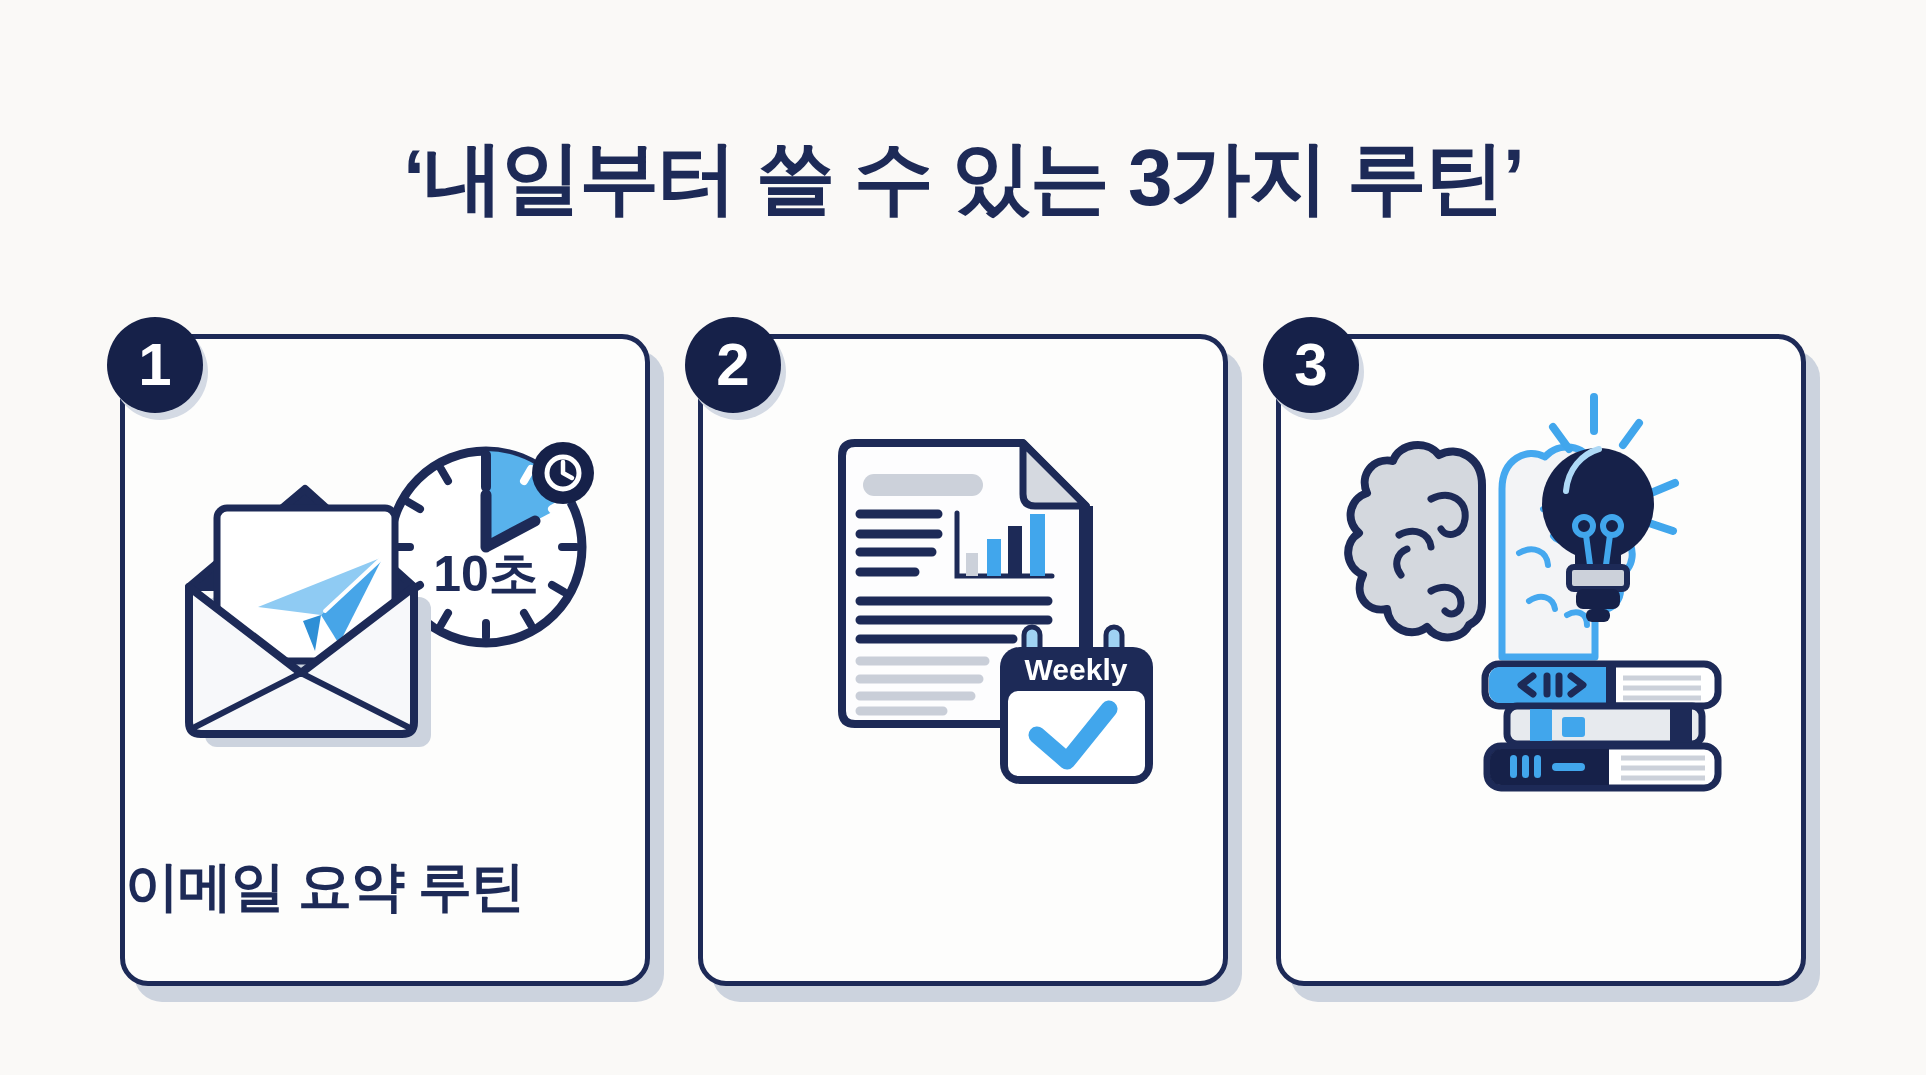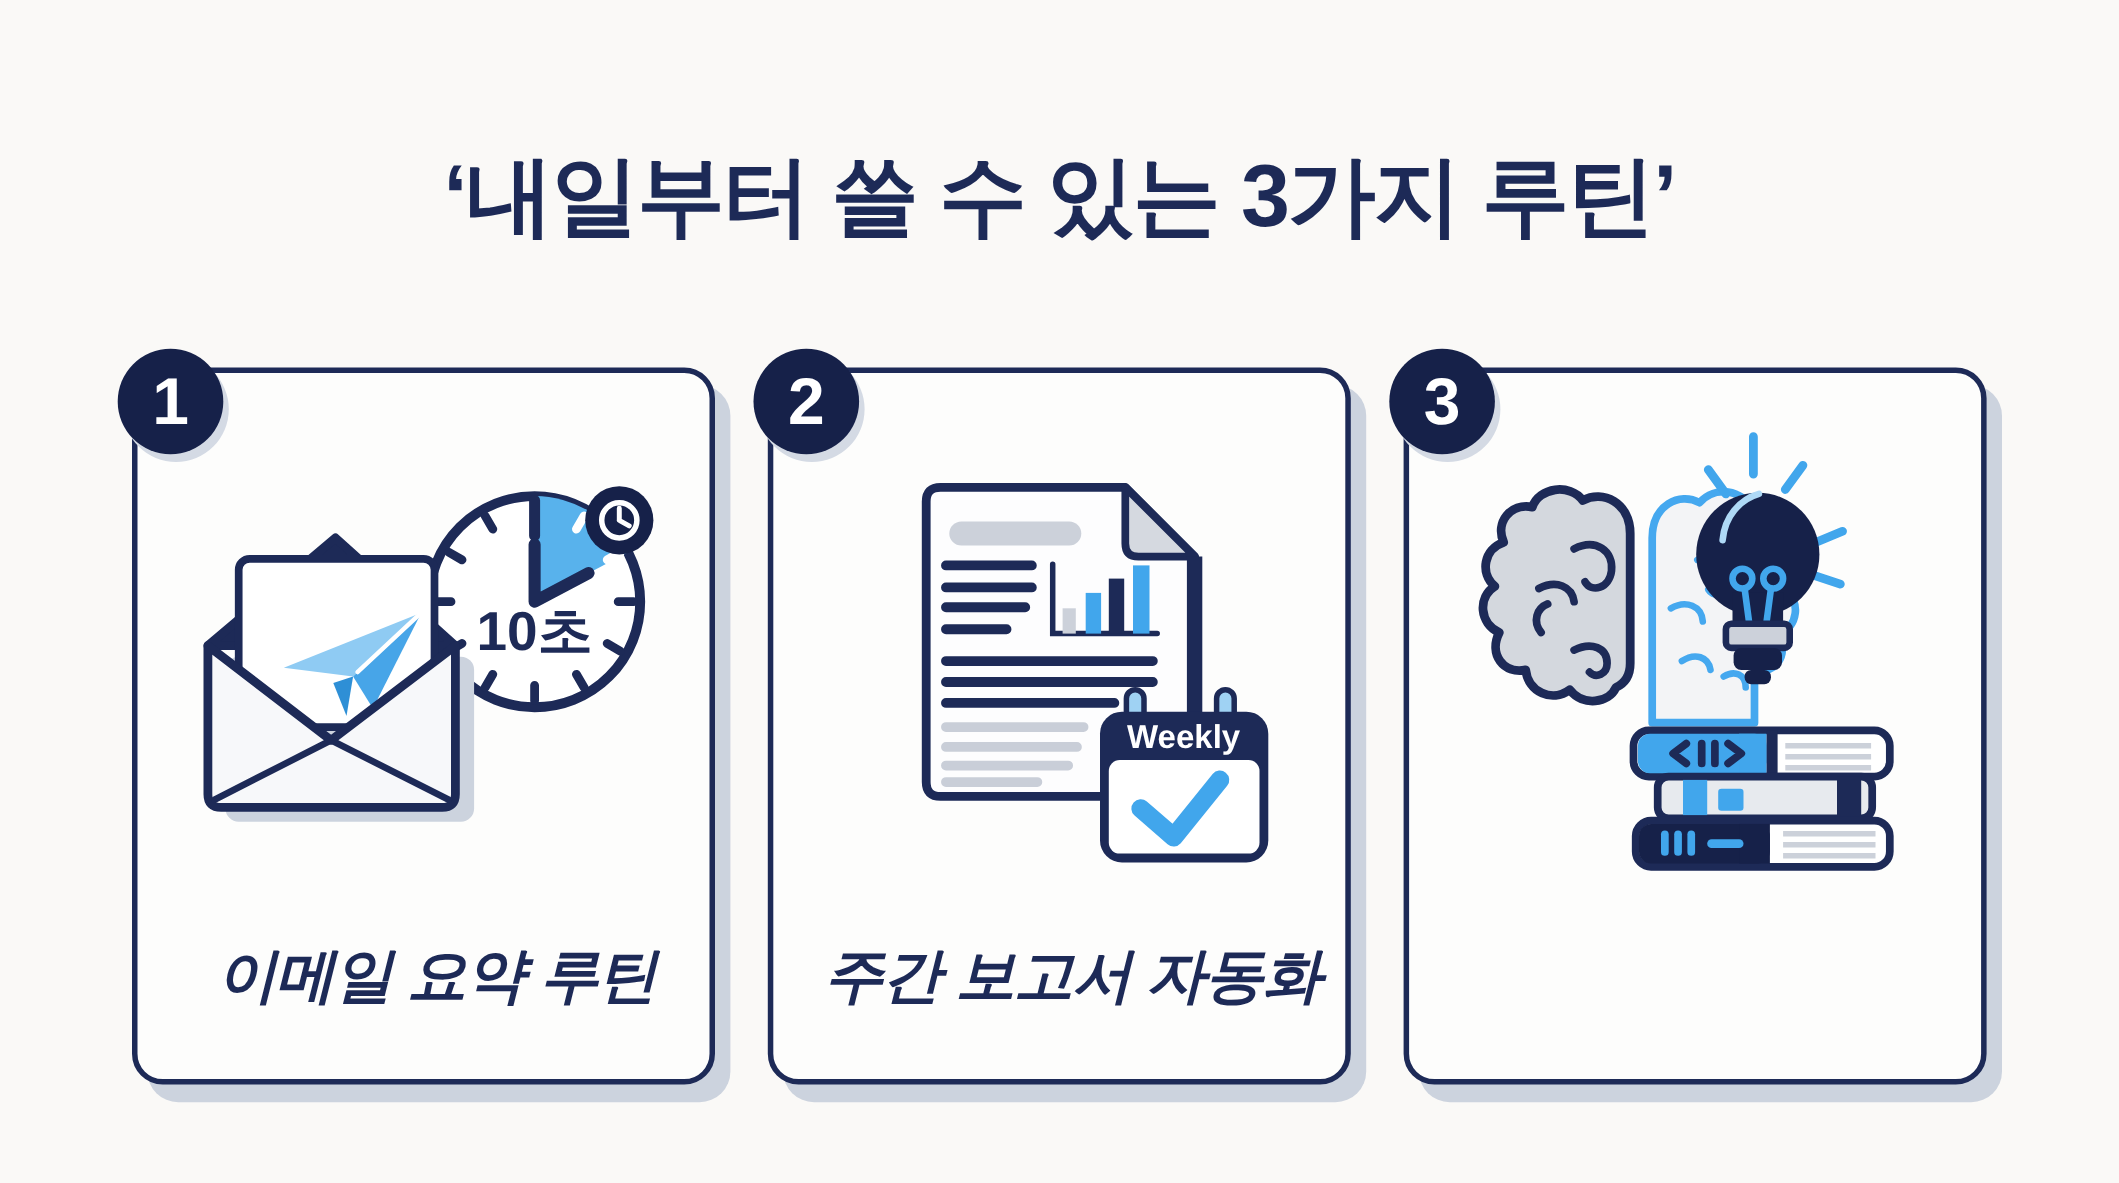--- a/index.html
+++ b/index.html
@@ -22,22 +22,22 @@
   }
   .card-1{left:120px;} .card-2{left:698px;} .card-3{left:1276px;}
   .badge{
     position:absolute;left:-18px;top:-22px;width:96px;height:96px;border-radius:50%;
     background:var(--navy-deep);display:flex;align-items:center;justify-content:center;
     box-shadow:5px 7px 0 #d4dae4;
   }
   .badge span{color:#ffffff;font-size:60px;font-weight:800;line-height:1;}
   .icon-svg{position:absolute;left:0;top:0;width:520px;height:642px;}
   .card-label{
-    position:absolute;top:512px;left:12px;width:100%;text-align:center;
-    font-size:54px;font-weight:800;letter-spacing:-1px;color:var(--navy);white-space:nowrap;font-style:italic;
+    position:absolute;top:512px;left:0;width:100%;
+    font-size:54px;font-weight:800;letter-spacing:-1px;color:var(--navy);white-space:nowrap;
   }
   .svg-text{font-family:"Liberation Sans","DejaVu Sans",sans-serif;}
 </style>
 </head>
 <body>
 
 <div class="stage">
 
   <div class="title">‘내일부터 쓸 수 있는 3가지 루틴’</div>
 
@@ -102,21 +102,20 @@
         <rect x="403" y="288" width="16" height="28" rx="8" fill="var(--blue-pale)" stroke="var(--navy)" stroke-width="5"></rect>
         <rect x="297" y="308" width="153" height="137" rx="20" fill="var(--navy)"></rect>
         <rect x="305" y="352" width="137" height="85" rx="10" fill="#ffffff"></rect>
         <text class="svg-text" x="373" y="341" text-anchor="middle" font-size="30" font-weight="700" fill="#ffffff">Weekly</text>
         <path d="M334,396 L364,422 L406,370" stroke="var(--blue)" stroke-width="17" stroke-linecap="round" stroke-linejoin="round" fill="none"></path>
       </g>
     </svg>
     <div class="badge">
       <span>2</span>
     </div>
-    <div class="card-label">주간 보고서 자동화</div>
   </div>
 
   <div class="card card-3">
     <svg class="icon-svg" viewBox="0 0 520 642">
       <g>
         <path d="M201,146 C201,118 176,106 158,116 C146,100 118,104 112,122 C92,118 78,136 86,154
                  C68,160 64,182 78,194 C62,204 64,228 82,236 C72,256 86,274 106,270
                  C108,290 130,300 146,288 C158,304 182,300 188,286 Q201,280 201,264 L201,146 Z" fill="#d4d8de" stroke="var(--navy)" stroke-width="8" stroke-linejoin="round"></path>
         <path d="M150,160 C170,150 186,162 184,180 C182,196 166,200 160,190 M118,196 C134,188 148,194 150,208
                  M150,252 C166,244 180,250 180,264 C180,274 170,278 164,272 M120,236 C112,226 116,214 126,210" stroke="var(--navy)" stroke-width="7" stroke-linecap="round" fill="none"></path>

